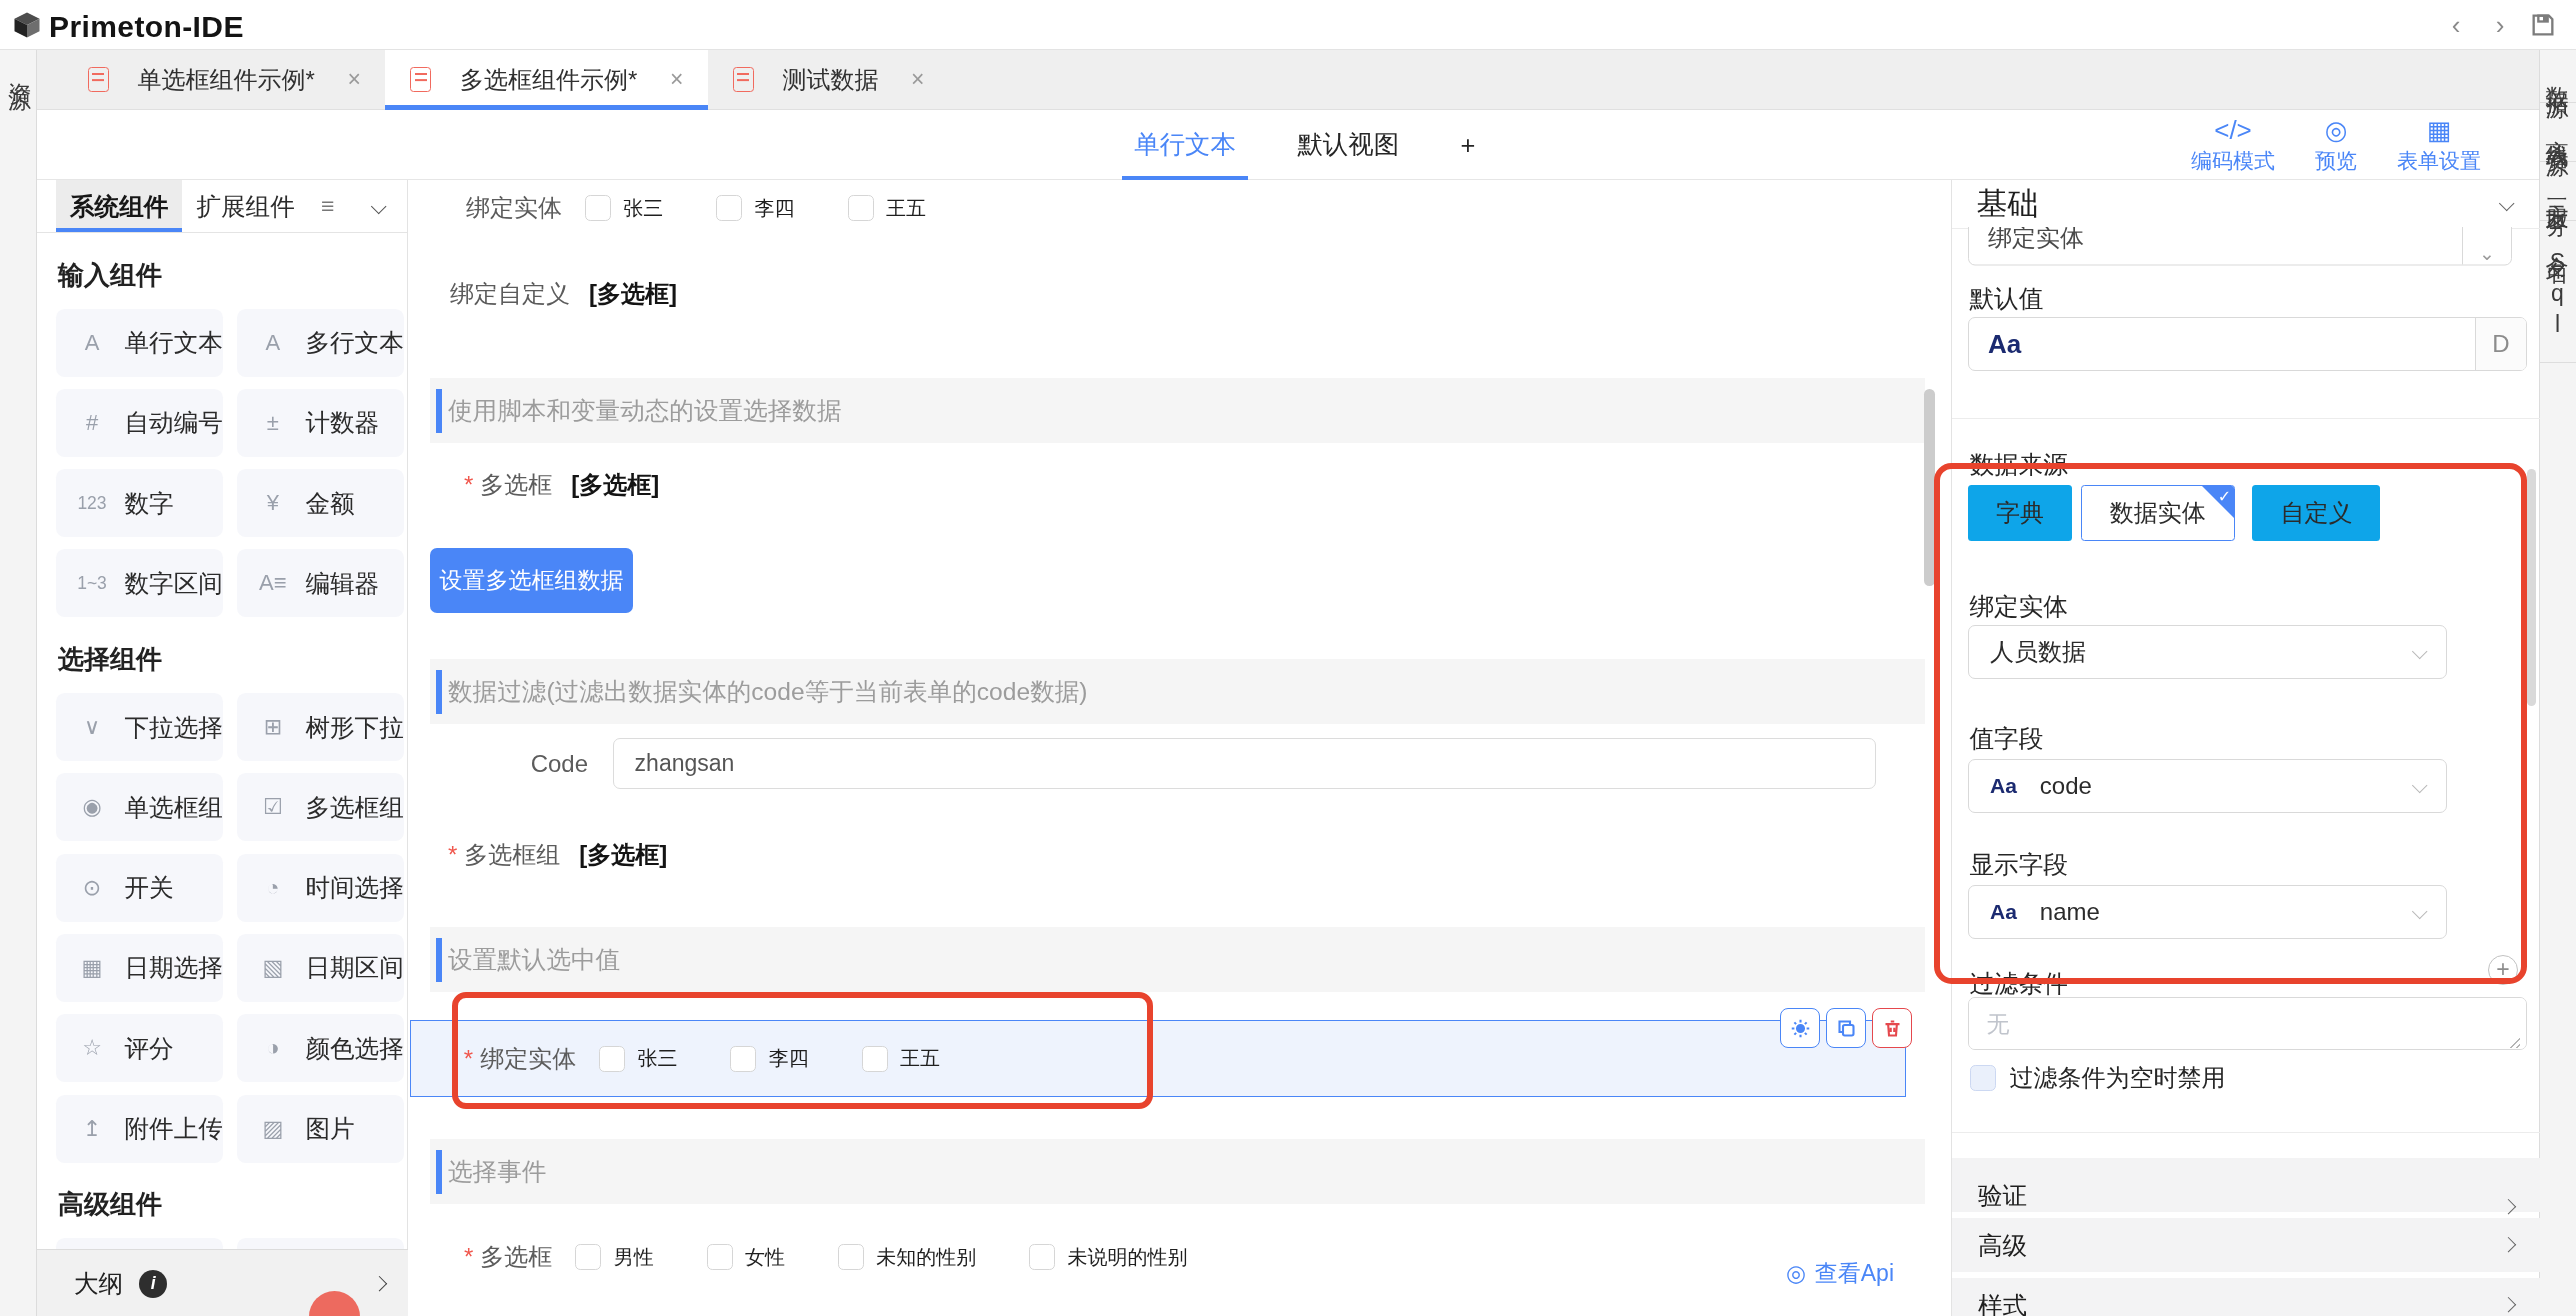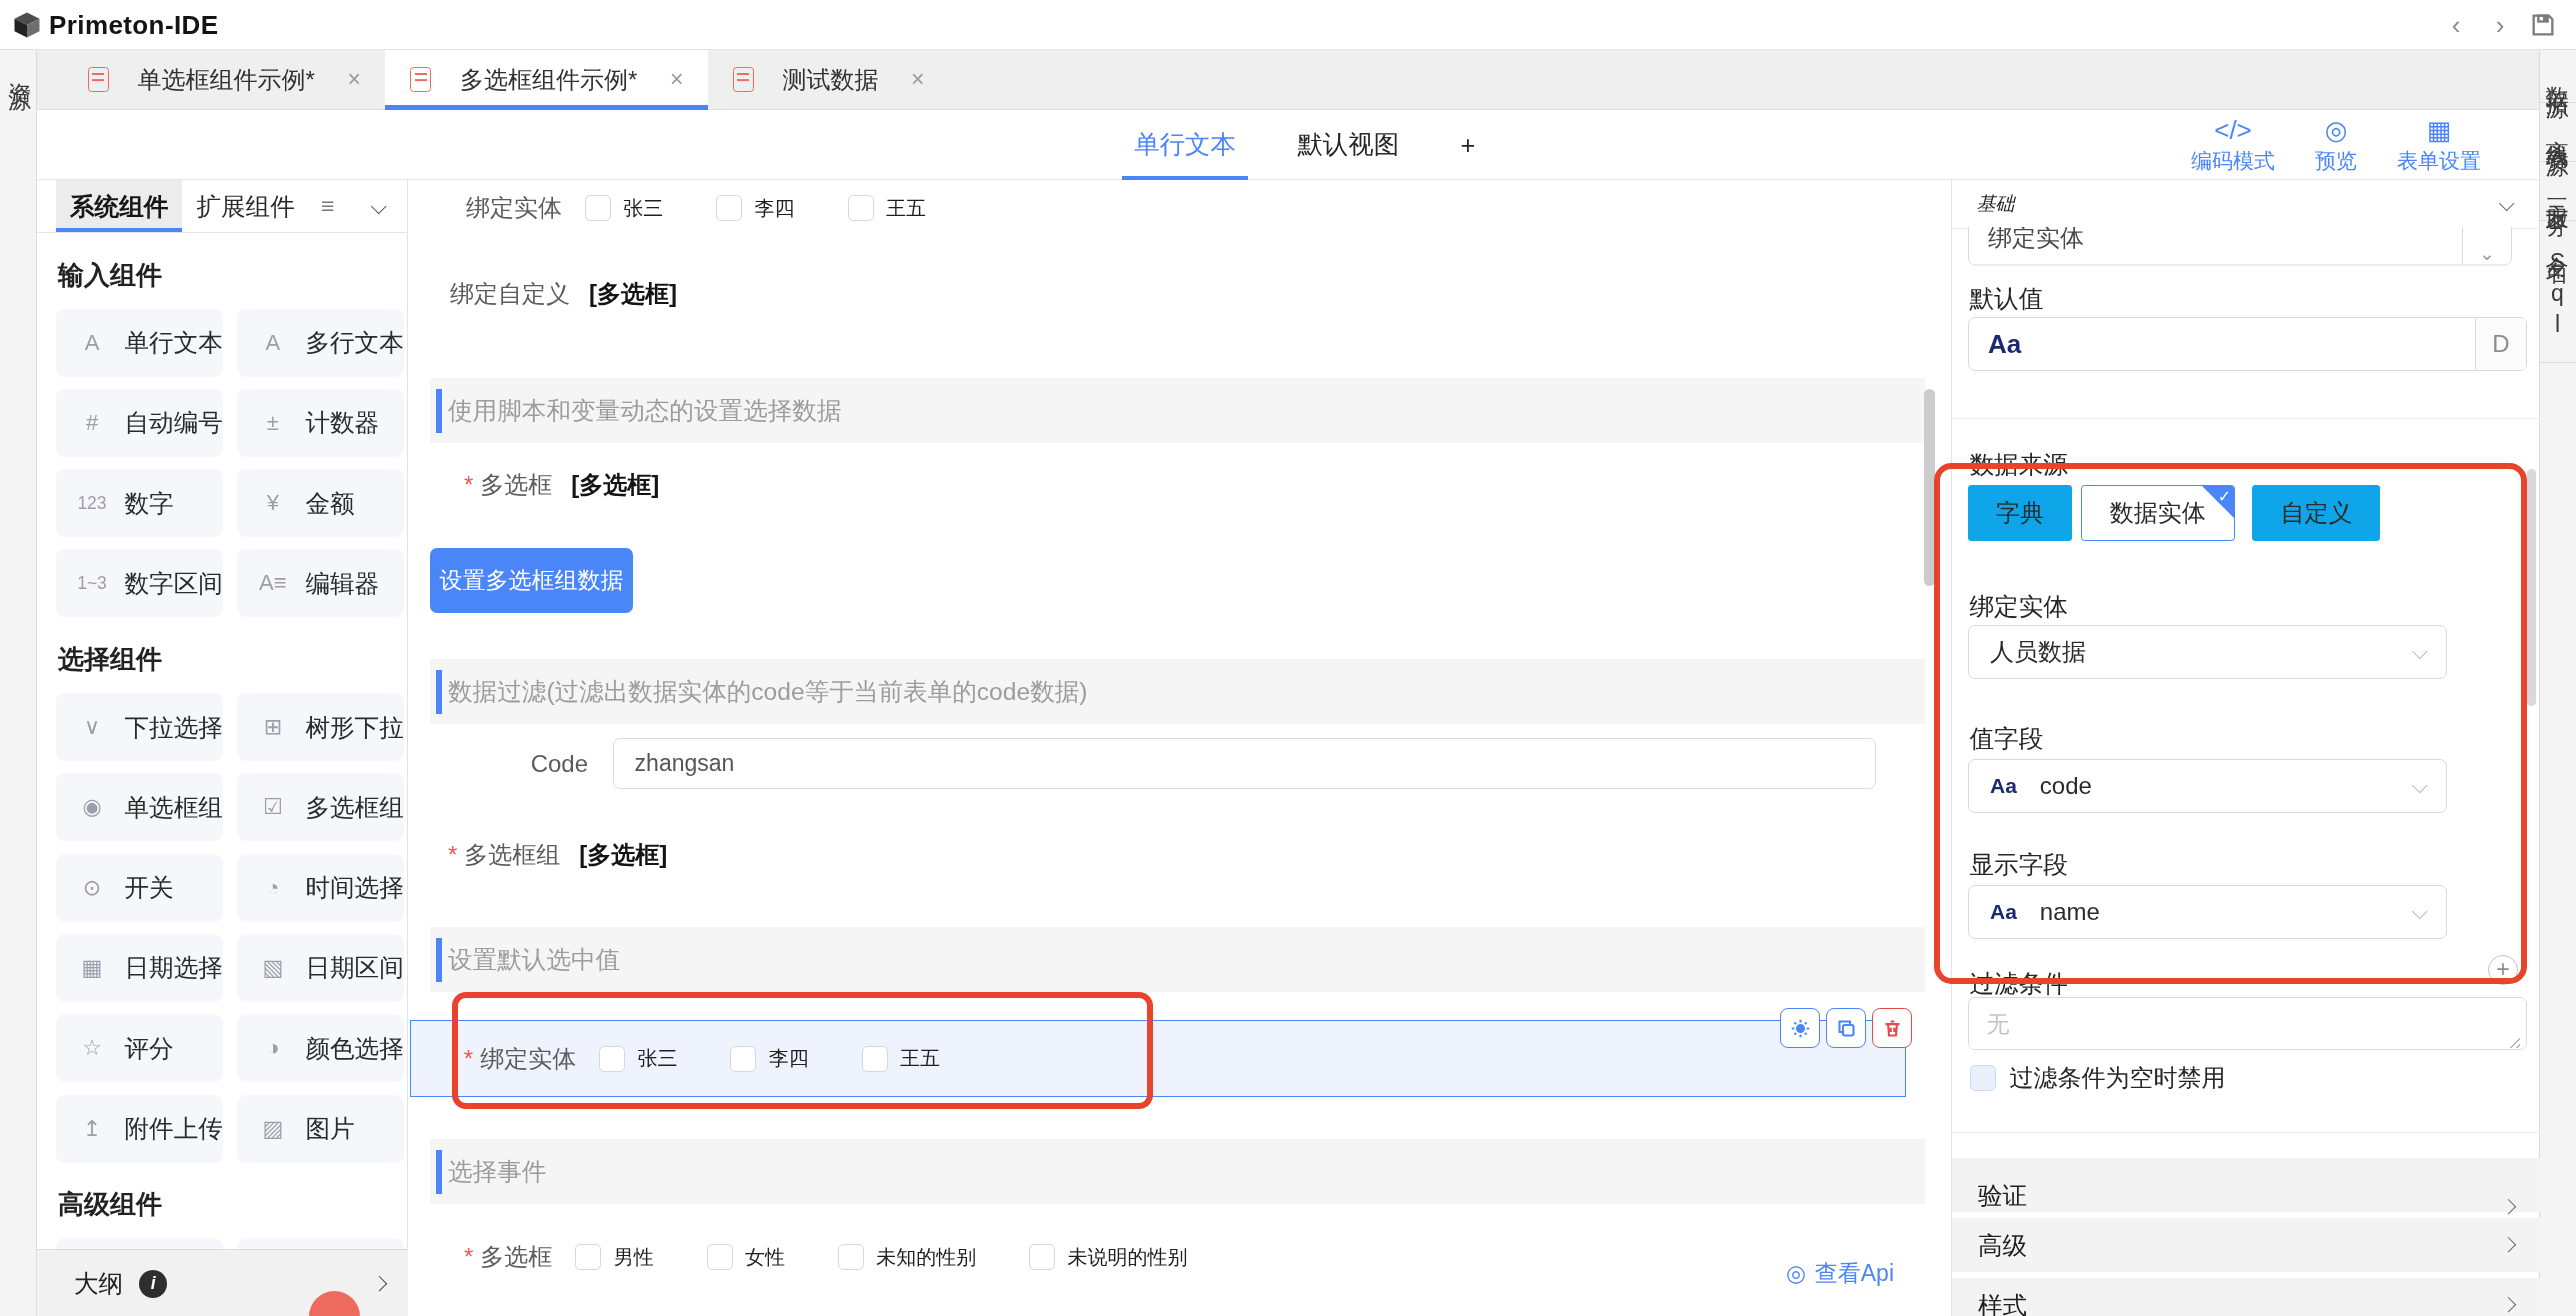--- a/index.html
+++ b/index.html
@@ -2,21 +2,21 @@
 <html style="font-size:14px"><head>
 <meta charset="utf-8">
 <style>
   * { margin:0; padding:0; box-sizing:border-box; }
   html,body { width:2576px; height:1317px; overflow:hidden; background:#fff;
     font-family:"Liberation Sans","DejaVu Sans",sans-serif; color:#262626; }
   .abs { position:absolute; }
 
   
   #titlebar { left:0; top:0; width:2576px; height:50px; background:#fff; border-bottom:0.9px solid #e3e3e3; }
-  #app-title { left:49px; top:9.6px; font-size:26px; font-weight:700; color:#141414; letter-spacing:0.4px; }
+  #app-title { left:49px; top:9.6px; font-size:30px; font-weight:700; color:#141414; letter-spacing:0.4px; }
   #logo { left:12.3px; top:9.6px; width:30px; height:30px; }
   .win-ctl { top:12.3px; width:26px; height:26px; color:#8a8a8a; font-size:26px; line-height:26px; text-align:center; cursor:pointer; }
 
   
   .rail { top:50px; width:37px; height:1267px; background:#f4f4f4; }
   #rail-left  { left:0; border-right:0.9px solid #dcdcdc; }
   #rail-right { left:2539px; border-left:0.9px solid #dcdcdc; }
   .vtext { writing-mode:vertical-rl; text-orientation:upright; font-size:23px; color:#3a3a3a; letter-spacing:6.1px; margin:14px auto 0 auto; display:block; width:100%; text-align:center; }
   .rail-item { display:flex; justify-content:center; padding:17.5px 0 19px 0; border-bottom:0.9px solid #ddd; cursor:pointer; }
   .rail-item span { writing-mode:vertical-rl; text-orientation:upright; font-size:23px; color:#3a3a3a; letter-spacing:5.3px; }
@@ -85,21 +85,21 @@
   .actbtn.red  { border:1.8px solid #e5484d; color:#e5484d; }
   .anno { border:6.1px solid #e8432d; border-radius:14px; z-index:20; pointer-events:none; }
   #anno-canvas { left:452px; top:992px; width:701px; height:117px; }
   #anno-panel  { left:1934px; top:463px;  width:593px; height:521px; border-radius:17.5px; }
   #api-link { position:absolute; right:44px; top:1078px; display:flex; align-items:center; gap:8.8px; color:#4a86f7; font-size:23px; cursor:pointer; }
   #canvas-scroll { position:absolute; left:1516px; top:209px; width:10.5px; height:197px; background:#cccccc; border-radius:5.3px; }
 
   
   #inspector { left:1951px; top:180px; width:588px; height:1137px; background:#fff; }
   #insp-basic { position:absolute; left:0; top:0; width:588px; height:49px; border-bottom:0.9px solid #ececec; display:flex; align-items:center; }
-  #insp-basic .t { font-size:19px; color:#1f1f1f; margin-left:24.6px;font-style:italic; }
+  #insp-basic .t { font-size:31px; color:#1f1f1f; margin-left:24.6px; }
   .chev { display:inline-block; width:11.4px; height:11.4px; border-right:1.8px solid currentColor; border-bottom:1.8px solid currentColor; }
   .chev.down { transform:rotate(45deg); }
   .chev.right { transform:rotate(-45deg); }
   #clip-wrap { position:absolute; left:16px; top:47px; width:544px; height:40px; overflow:hidden; }
   #clip-field { position:relative; width:100%; height:56px; border:1.8px solid #d9d9d9; border-radius:7px; transform:translateY(-17.5px); font-size:24px; color:#4a4a4a; display:flex; align-items:center; padding-left:19px; background:#fff; }
   #clip-suffix { position:absolute; right:0; top:0; bottom:0; width:49px; border-left:1.8px solid #d9d9d9; color:#9a9a9a; display:flex; align-items:flex-end; justify-content:center; font-size:19px; }
   .ilabel { position:absolute; left:17.5px; font-size:24.6px; color:#262626; }
   .iselect { position:absolute; left:16px; width:479px; height:54px; border:1.8px solid #d9d9d9; border-radius:7px; background:#fff; display:flex; align-items:center; padding:0 21px; cursor:pointer;justify-content:flex-end; }
   .iselect .val { font-size:24px; color:#2b2b2b; }
   .iselect .chev { color:#b9b9b9; margin-left:auto; }

